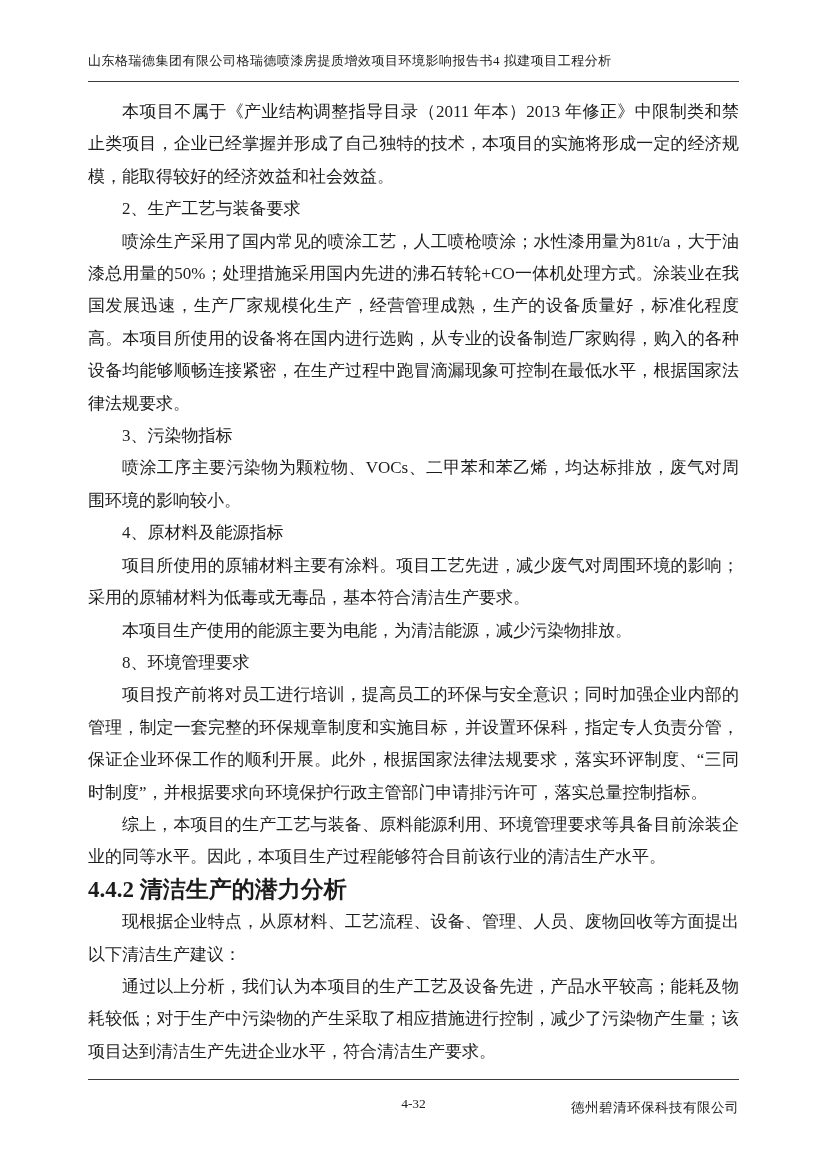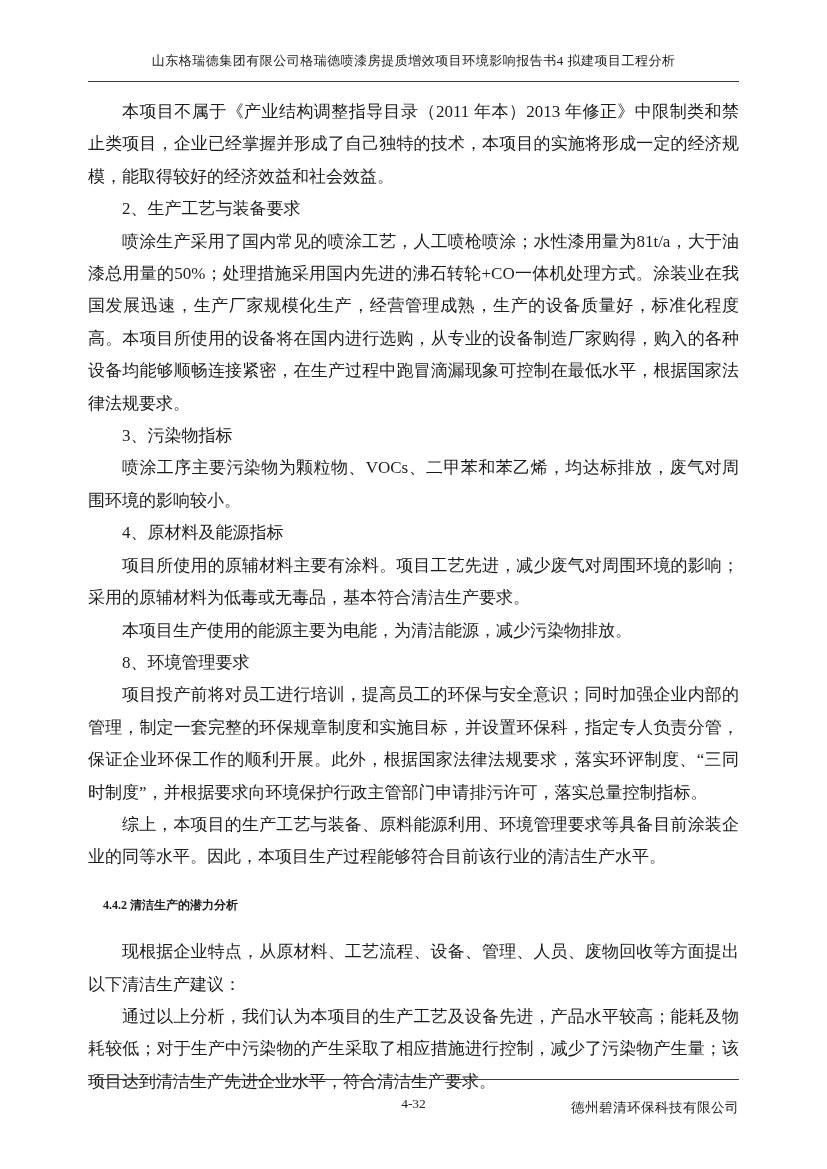--- a/index.html
+++ b/index.html
@@ -20,21 +20,21 @@
     width: 827px;
     height: 1169px;
     background: #ffffff;
   }
   .header {
     position: absolute;
     left: 88px;
     right: 88px;
     top: 52px;
     display: flex;
-    justify-content: center;
+    justify-content: flex-start;
     align-items: flex-end;
     font-size: 13px;
     line-height: 17px;
     padding-bottom: 12px;
     border-bottom: 1.5px solid #3a3a3a;
     letter-spacing: 0.5px;
   }
   .header .h-left { text-align: left; }
   .header .h-right { text-align: right; white-space: nowrap; }
   .content {
@@ -45,22 +45,22 @@
     font-size: 17px;
     line-height: 32.4px;
     text-align: justify;
   }
   .para {
     margin: 0;
     text-indent: 2em;
     word-break: break-all;
   }
   .section-heading {
-    margin: 15px;
-    font-size: 12px;
+    margin: 0;
+    font-size: 23px;
     font-weight: bold;
     text-indent: 0;
     line-height: 32.4px;
   }
   .footer {
     position: absolute;
     left: 88px;
     right: 88px;
     top: 1079px;
     border-top: 1.5px solid #3a3a3a;

